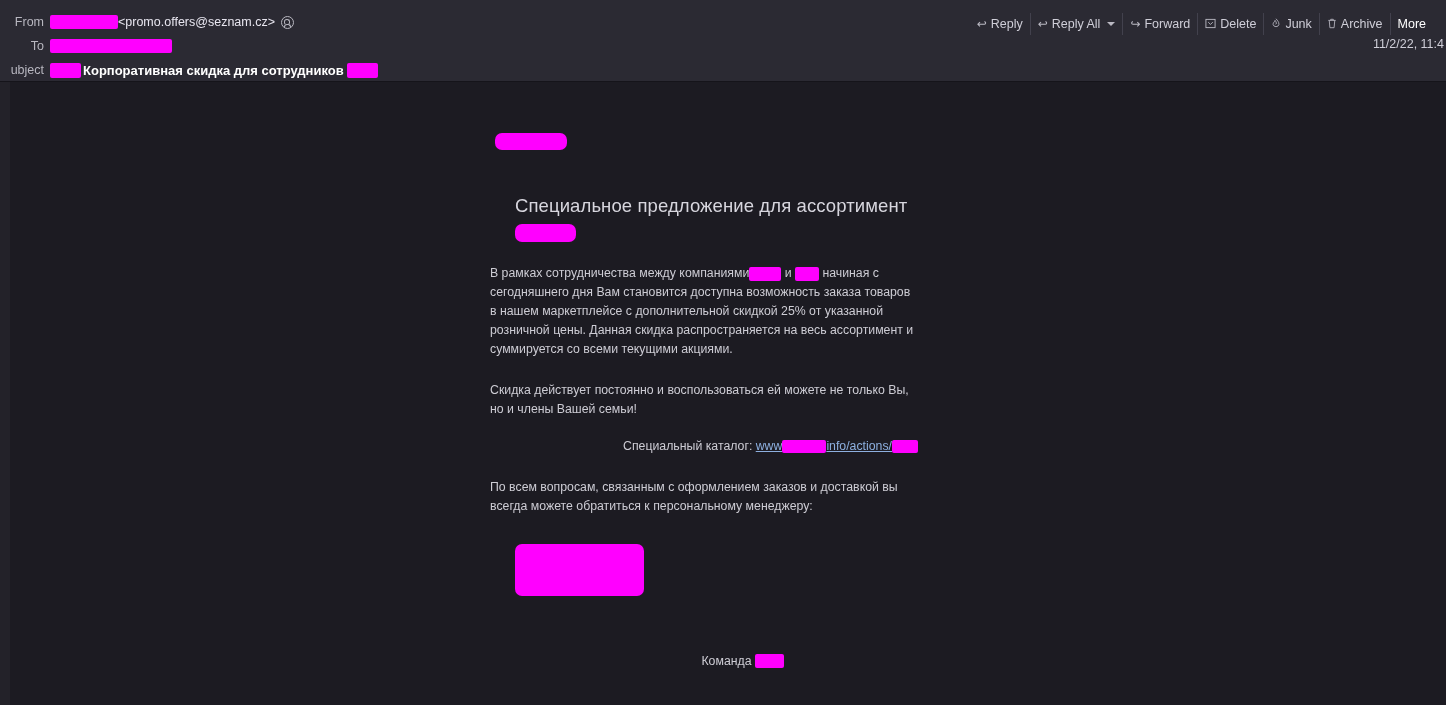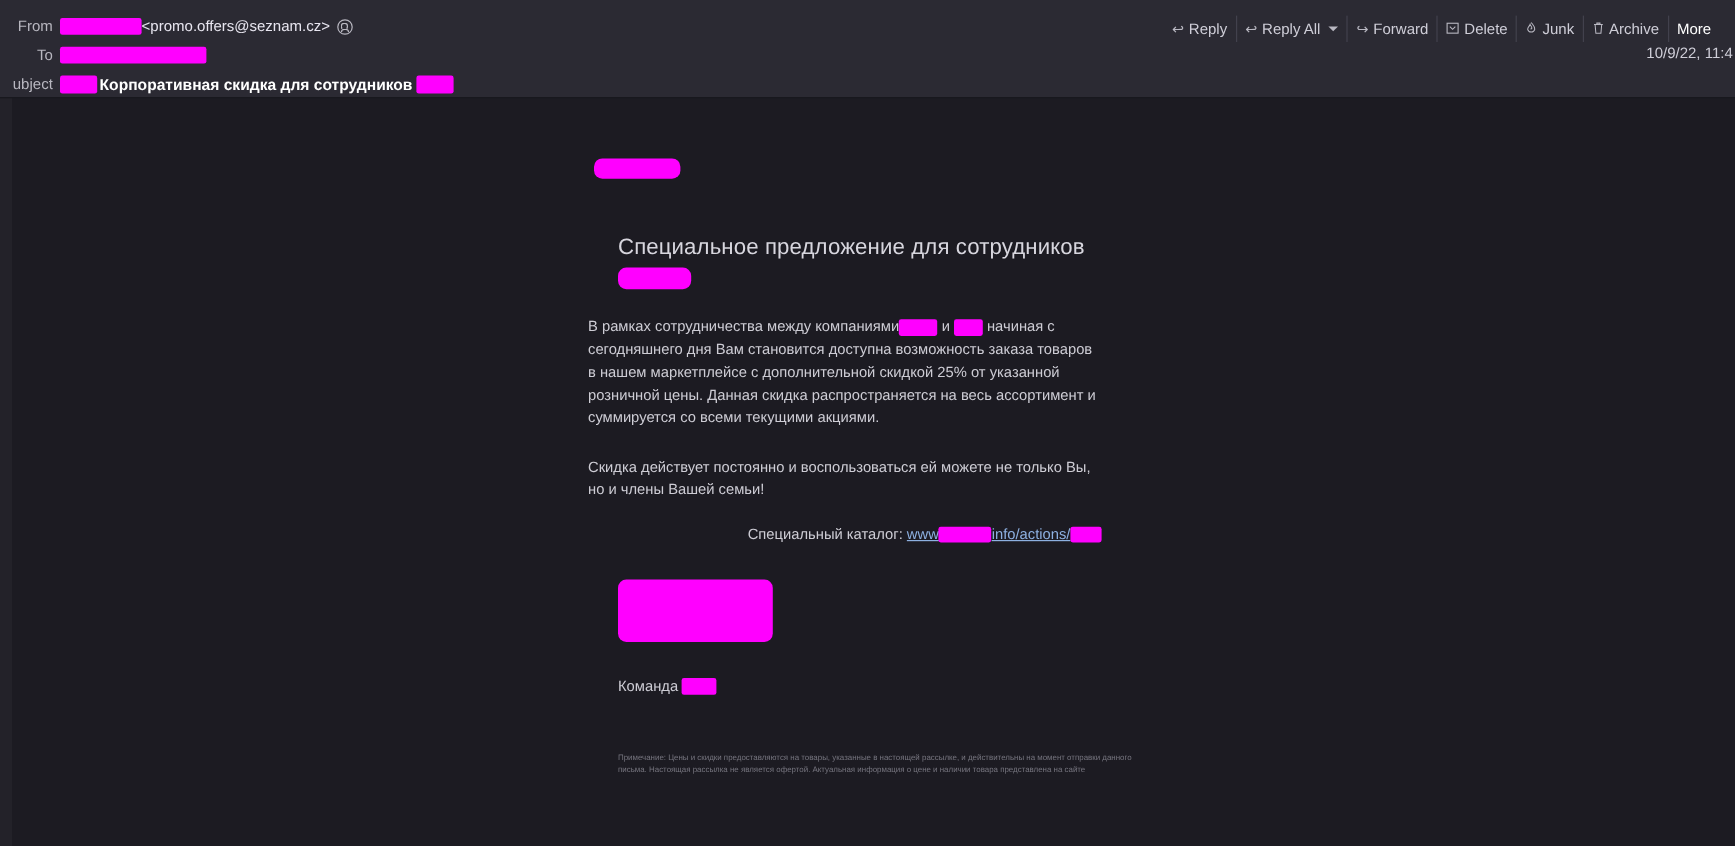--- a/index.html
+++ b/index.html
@@ -202,26 +202,27 @@
     color: #8db0e0;
     text-decoration: underline;
   }
 
   .mgr-block {
     margin-left: 25px;
     margin-top: 28px;
   }
   .team {
     margin-left: 25px;
-    margin-top: 30px;
+    margin-top: 58px;
     font-size: 12.3px;
     color: #cdccd4;
     display: flex;
     align-items: center;
     gap: 3px;
+    justify-content: center;
   }
 
   .fineprint {
     margin-left: 25px;
     margin-top: 48px;
     width: 432px;
     font-size: 6.6px;
     line-height: 9.6px;
     color: #76757f;
   }
@@ -297,48 +298,49 @@
           <path d="M1 2.6 H9 M3.6 2.6 V1.4 H6.4 V2.6 M2 2.6 L2.7 10.6 H7.3 L8 2.6" fill="none" stroke="#b9b8c2" stroke-width="0.95"></path>
         </svg>
       </span>
       <span>Archive</span>
     </div>
     <div class="tb-btn more">
       <span>More</span>
     </div>
   </div>
 
-  <div class="msg-date">10/9/22, 11:4</div>
+  <div class="msg-date">11/2/22, 11:4</div>
 </div>
 
 <div class="left-gutter"></div>
 
 <div class="msg-body">
   <div class="content">
 
     <div class="logo-redact">
       <span class="redact rounded" style="width:72px;height:17px;"></span>
     </div>
 
-    <div class="title">Специальное предложение для сотрудников</div>
+    <div class="title">Специальное предложение для ассортимент</div>
 
     <div class="subtitle-redact">
       <span class="redact rounded" style="width:61px;height:18px;"></span>
     </div>
 
     <div class="para">
       <span>В рамках сотрудничества между компаниями</span><span class="redact" style="width:32px;height:14px;"></span><span> и </span><span class="redact" style="width:24px;height:14px;"></span><span> начиная с сегодняшнего дня Вам становится доступна возможность заказа товаров в нашем маркетплейсе с дополнительной скидкой 25% от указанной розничной цены. Данная скидка распространяется на весь ассортимент и суммируется со всеми текущими акциями.</span>
     </div>
 
     <div class="para">Скидка действует постоянно и воспользоваться ей можете не только Вы, но и члены Вашей семьи!</div>
 
     <div class="para tight">
       <span>Специальный каталог: </span><a class="link" href="#"><span>www</span><span class="redact" style="width:44px;height:13px;"></span><span>info/actions/</span><span class="redact" style="width:26px;height:13px;"></span></a>
     </div>
 
+    <div class="para">По всем вопросам, связанным с оформлением заказов и доставкой вы всегда можете обратиться к персональному менеджеру:</div>
 
     <div class="mgr-block">
       <span class="redact rounded" style="width:129px;height:52px;"></span>
     </div>
 
     <div class="team">
       <span>Команда</span>
         <span class="redact" style="width:29px;height:14px;"></span>
     </div>
 

